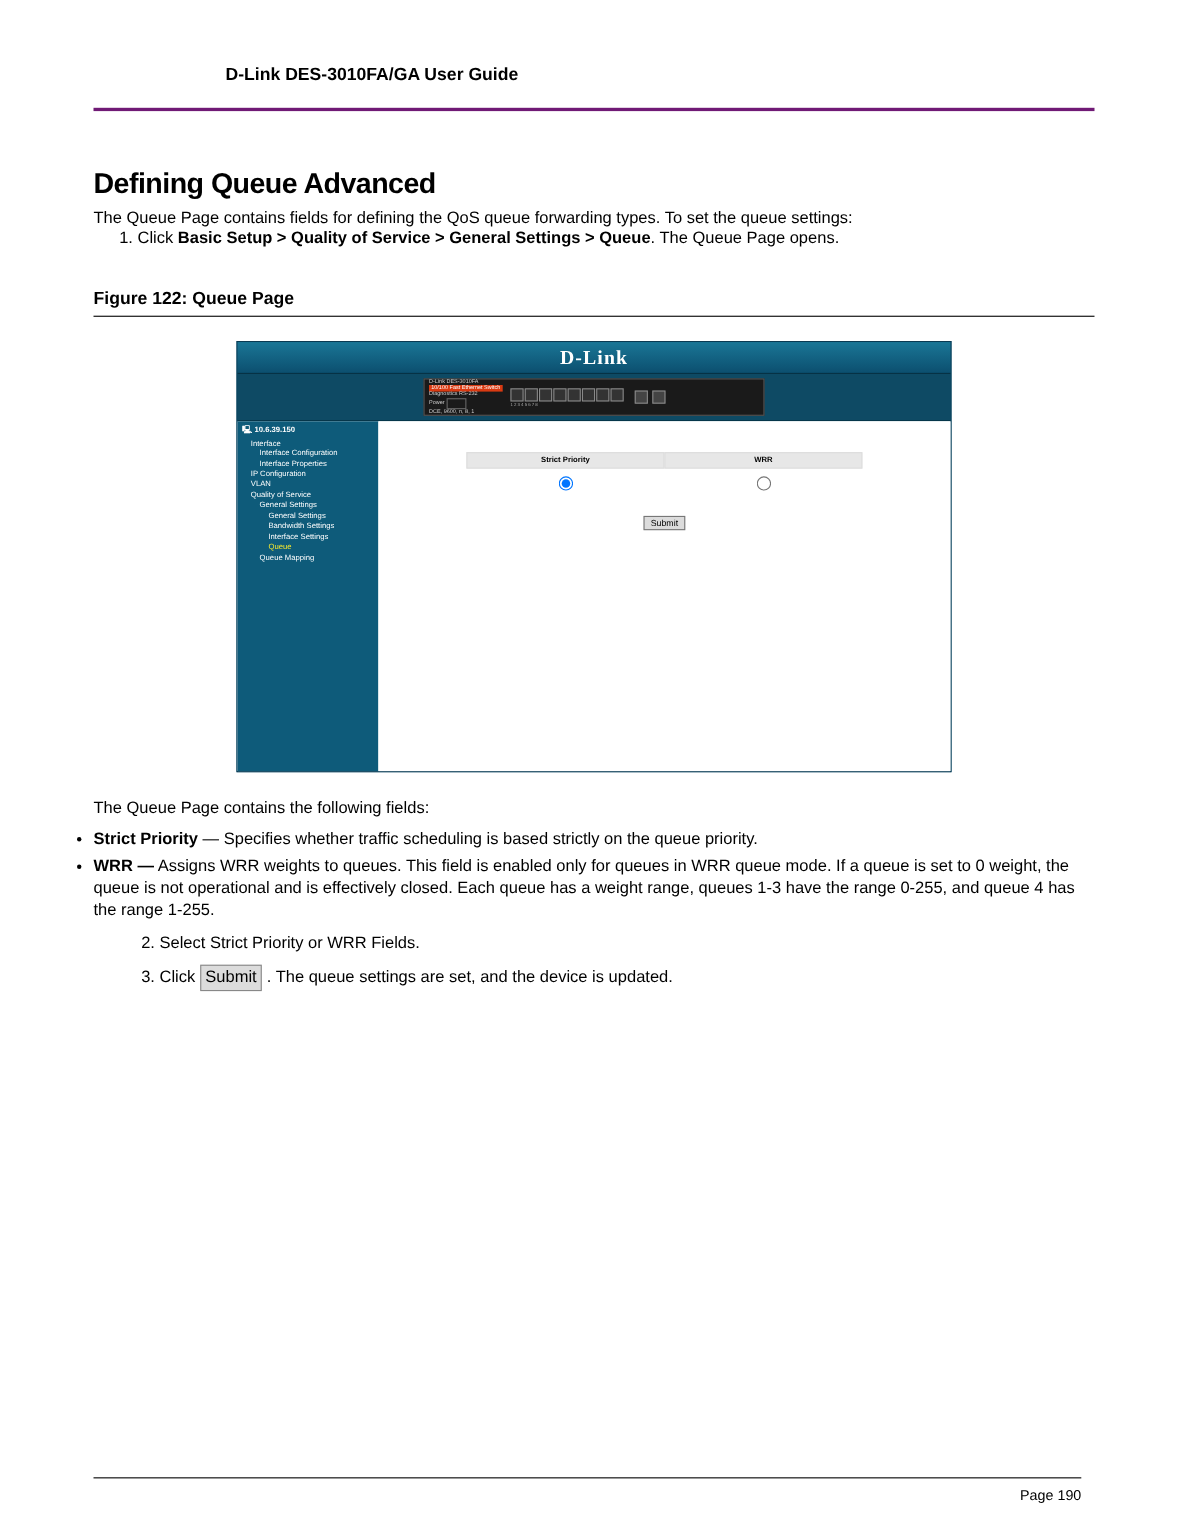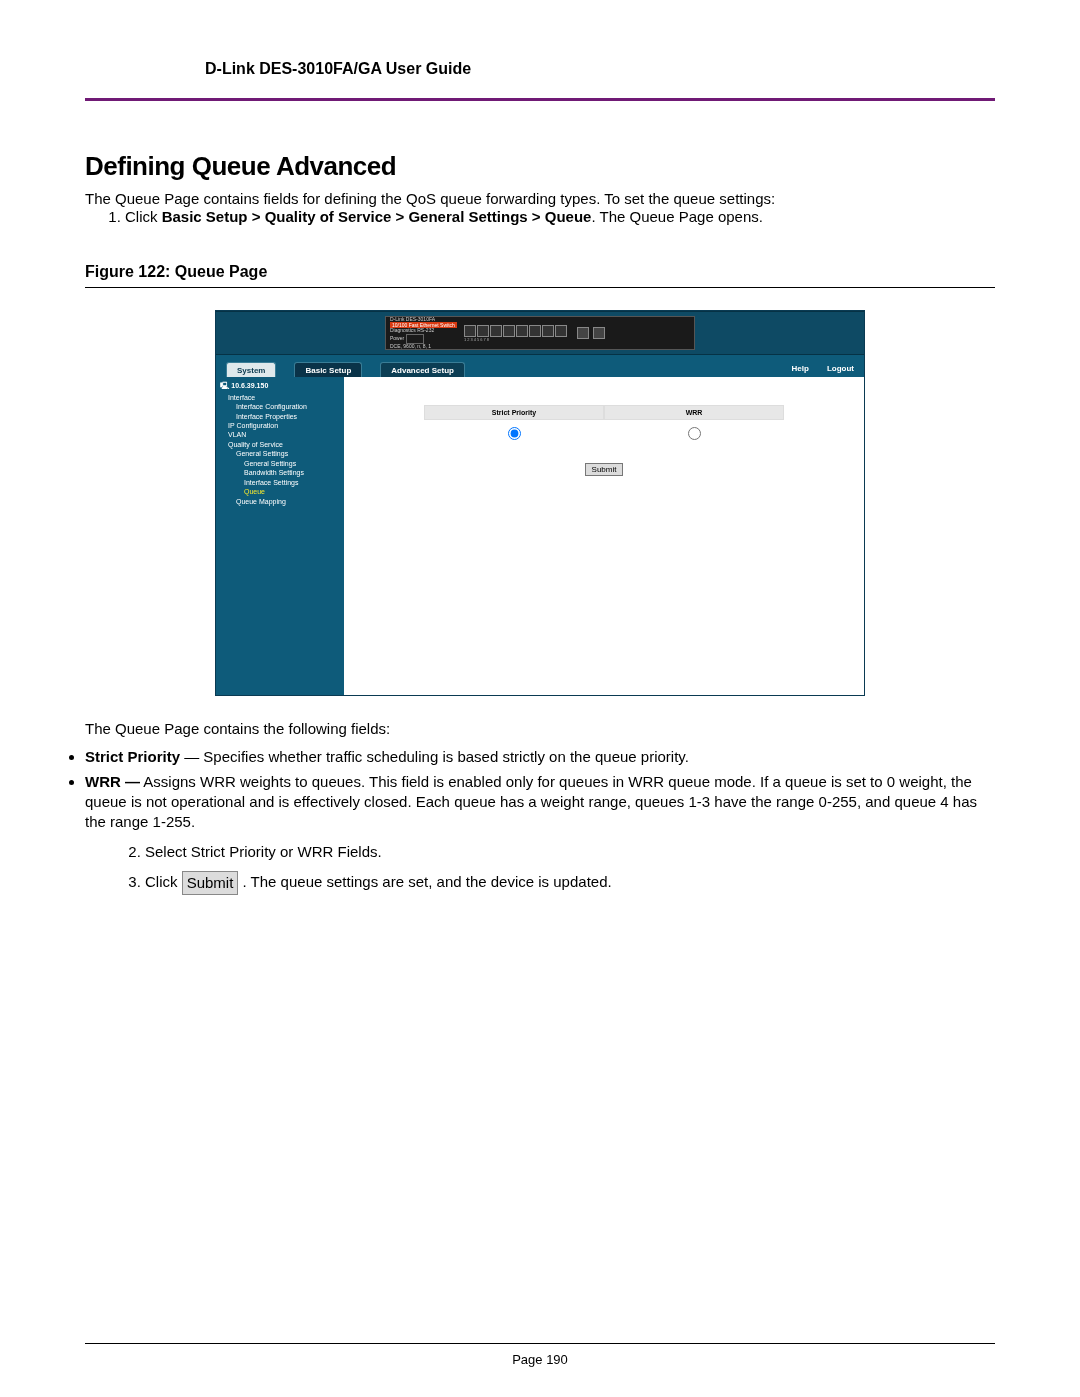--- a/index.html
+++ b/index.html
@@ -190,22 +190,22 @@
     border: 1px solid #888;
     padding: 1px 4px;
     font-family: Arial, sans-serif;
     font-size: 15px;
     vertical-align: middle;
   }
   .footer {
     position: absolute;
     bottom: 30px;
     left: 0;
-    right: 0;
-    text-align: center;
+    right: 12px;
+    text-align: right;
     font-size: 13px;
     border-top: 1.5px solid #000;
     margin: 0 85px;
     padding-top: 8px;
   }
   .bold { font-weight: bold; }
 </style>
 </head>
 <body>
 
@@ -219,20 +219,23 @@
 <ol class="steps">
   <li>
     <span>Click </span><span class="bold">Basic Setup &gt; Quality of Service &gt; General Settings &gt; Queue</span><span>. The Queue Page opens.</span>
   </li>
 </ol>
 
 <div class="fig-caption">Figure 122: Queue Page</div>
 <hr class="fig-rule">
 
 <div class="screenshot">
+  <div class="shot-titlebar">
+    <span class="dlink-logo">D-Link</span>
+  </div>
   <div class="device-band">
     <div class="device-panel">
       <div class="device-left">
         <div><span>D-Link DES-3010FA</span></div>
         <div><span class="badge">10/100 Fast Ethernet Switch</span></div>
         <div><span>Diagnostics RS-232</span></div>
         <div style="display:flex;gap:2px;align-items:center;">
           <span>Power</span>
           <span class="led-block"></span>
         </div>
@@ -257,29 +260,20 @@
             <div class="port-num">5</div>
             <div class="port-num">6</div>
             <div class="port-num">7</div>
             <div class="port-num">8</div>
         </div>
       </div>
       <div class="device-right">
         <div class="sq"></div>
         <div class="sq"></div>
       </div>
-    </div>
-  </div>
-  <div class="tabbar">
-    <div class="tab system">System</div>
-    <div class="tab basic">Basic Setup</div>
-    <div class="tab">Advanced Setup</div>
-    <div class="right-links">
-      <span>Help</span>
-      <span>Logout</span>
     </div>
   </div>
   <div class="shot-body">
     <div class="sidebar">
       <div class="ip">🖳 <span>10.6.39.150</span></div>
       <ul>
         <li>Interface</li>
         <li class="lvl2">Interface Configuration</li>
         <li class="lvl2">Interface Properties</li>
         <li>IP Configuration</li>

